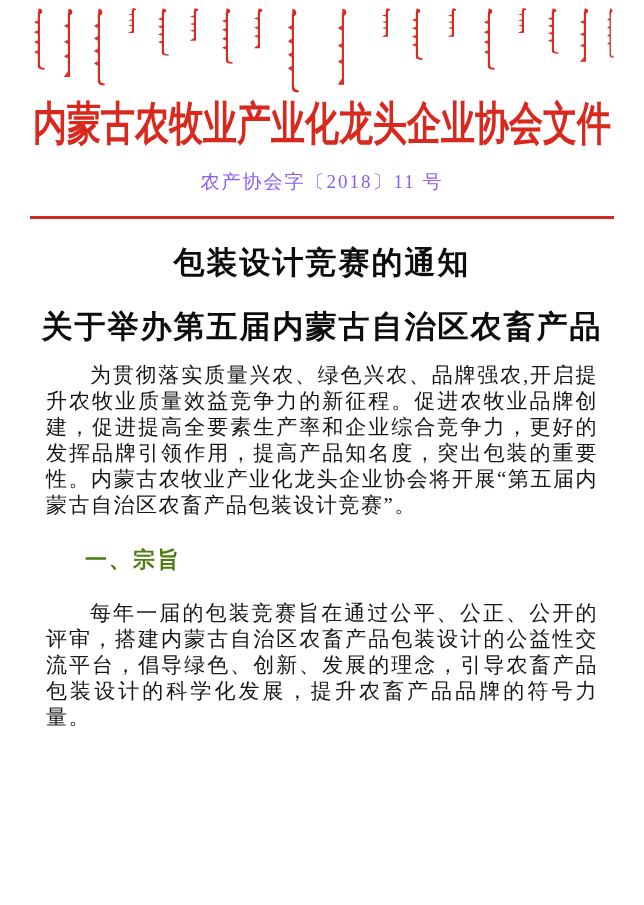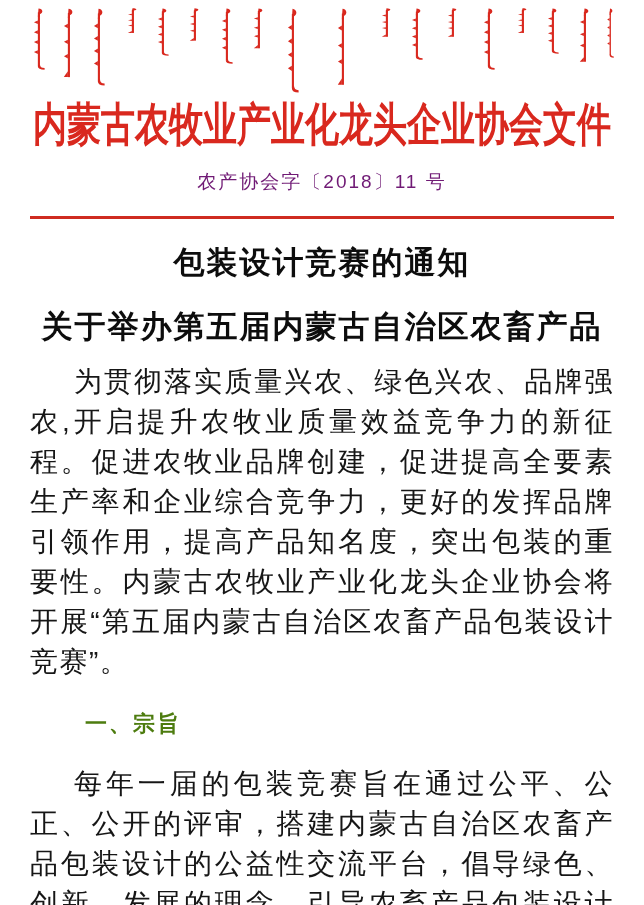--- a/index.html
+++ b/index.html
@@ -8,47 +8,47 @@
   }
   html,body{margin:0;padding:0;background:#e8e8e8;}
   .page{
     position:relative;
     width:644px;height:905px;
     margin:0 auto;
     background:#ffffff;
     overflow:hidden;
     box-sizing:border-box;
     padding:6px 30px 0 30px;
-    font-family:Liberation Sans, sans-serif;
+    font-family:Liberation Serif, serif;
     color:var(--ink);
   }
   .banner{display:block;margin:0;width:584px;height:88px;}
   .org-title{
     margin:0;height:60px;line-height:60px;
     font-size:34px;font-weight:bold;color:var(--red);
     text-align:center;white-space:nowrap;
     transform:scaleY(1.35);transform-origin:50% 50%;
     letter-spacing:0px;
   }
   .doc-number{
     margin-top:14px;line-height:28px;
-    font-size:19px;text-align:center;letter-spacing:2px;color:#701a75;
+    font-size:19px;text-align:center;letter-spacing:2px;color:#8b5cf6;
   }
   .red-divider{
     margin:20px 0 0 0;border:none;height:0;
     border-top:3px solid #cf2b20;
   }
   .notice-title{margin:24px 0 0 0;text-align:center;font-weight:bold;color:#0d0d0d;}
   .notice-title .tline{display:block;font-size:31px;line-height:40px;letter-spacing:2px;}
   .notice-title .tline + .tline{margin-top:24px;}
   .salutation{
     margin:27px 0 0 0;font-size:21px;line-height:29px;letter-spacing:1px;
   }
   .para{
-    margin:0;font-size:28px;line-height:40px;letter-spacing:1.5px;
+    margin:16px;font-size:21px;line-height:26px;letter-spacing:1.5px;
     text-align:justify;word-break:break-all;color:#161616;
   }
   .para.indent{text-indent:44px;}
   #para1{margin-top:15px;}
   .section-heading{
     margin:27px 0 0 0;padding-left:55px;
     font-size:22px;font-weight:bold;line-height:30px;letter-spacing:2px;color:#4d7c0f;
   }
   #para2{margin-top:25px;}
 </style>

